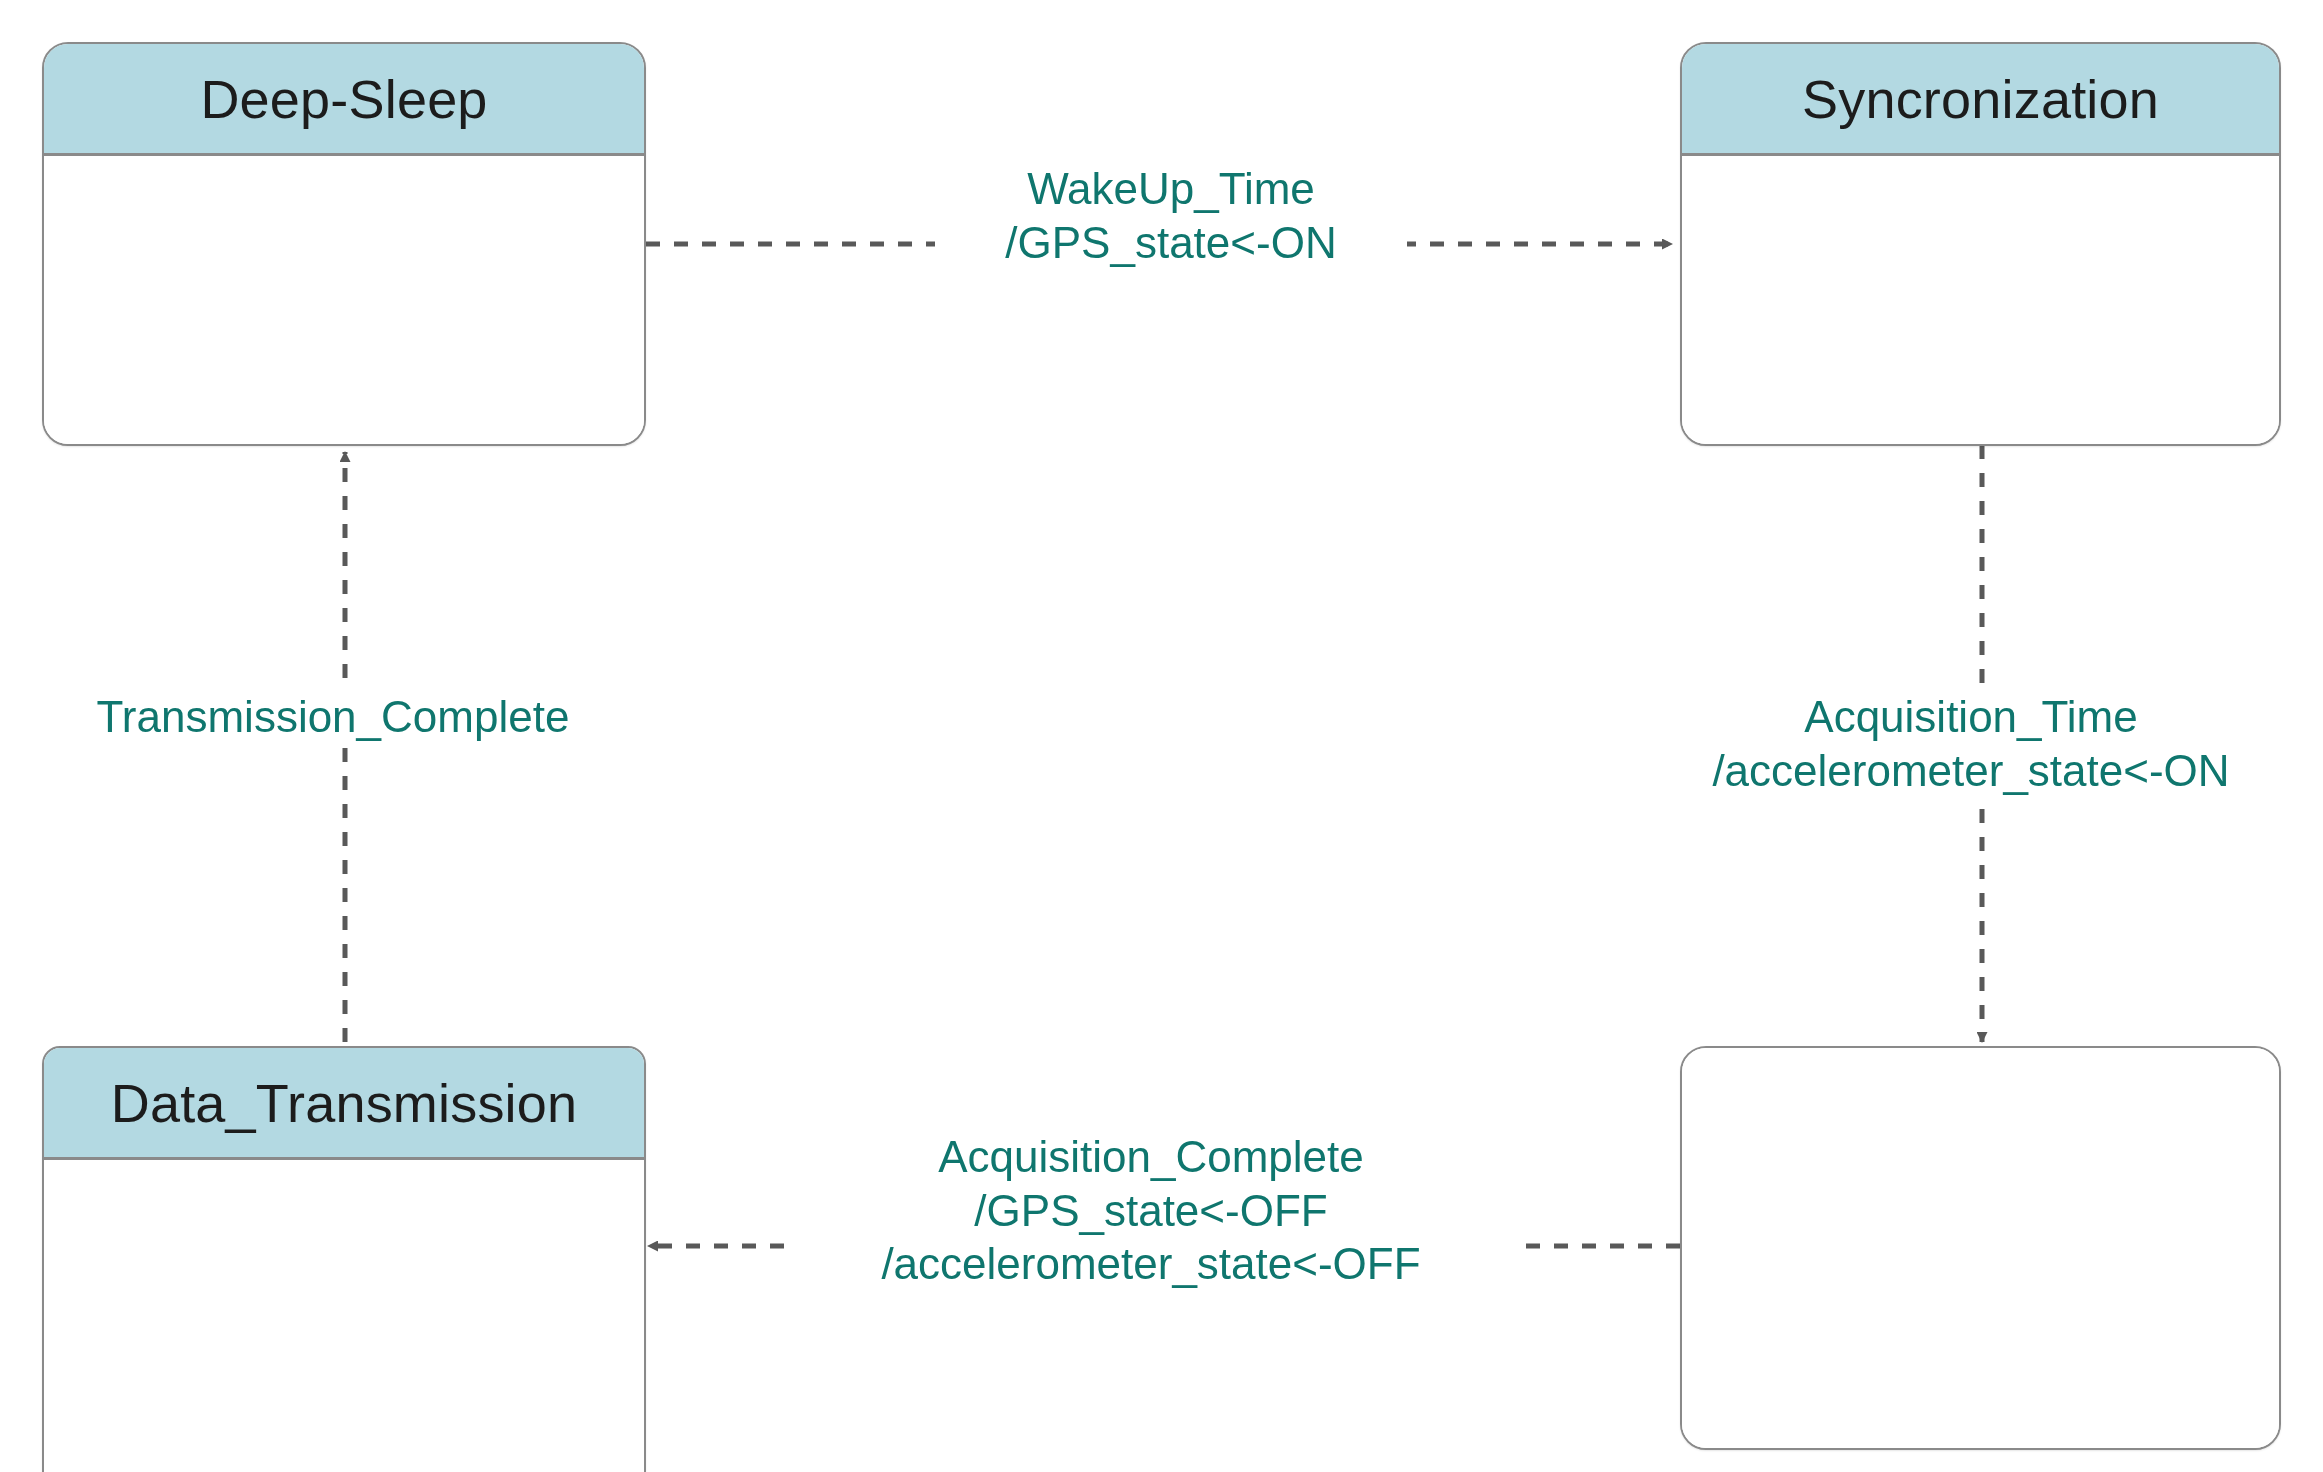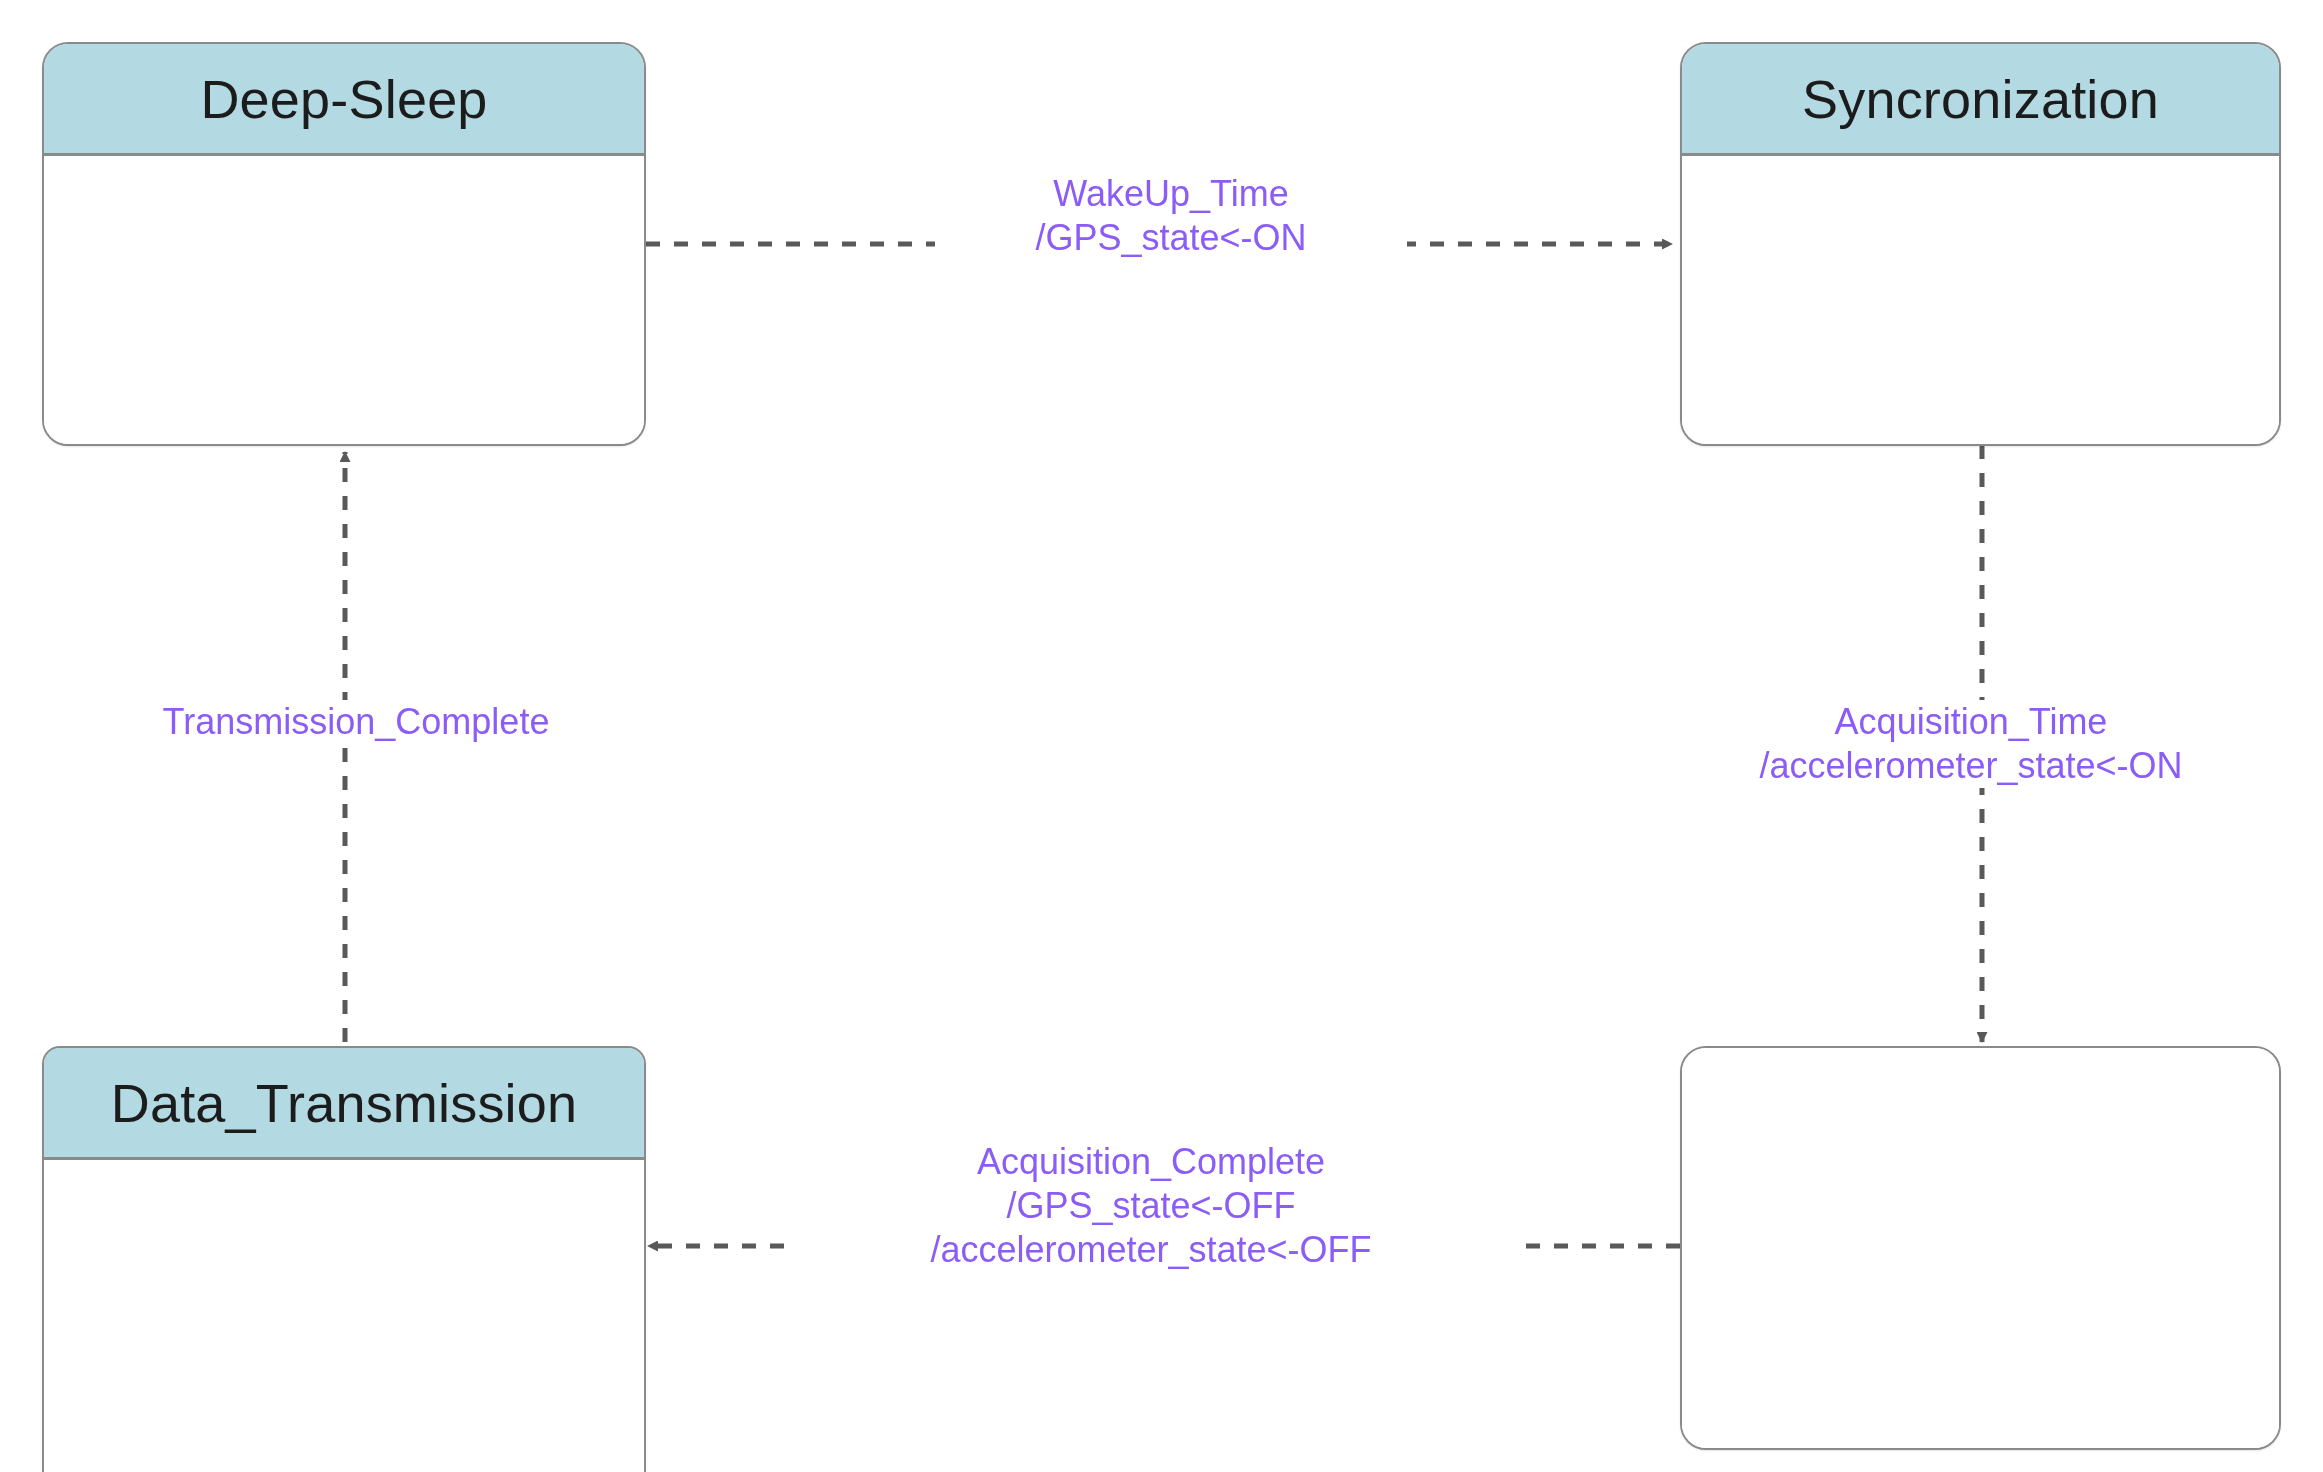--- a/index.html
+++ b/index.html
@@ -49,28 +49,27 @@
     color: #1c1c1c;
     letter-spacing: 0.2px;
     white-space: nowrap;
   }
   .state-body {
     background: #ffffff;
     height: 100%;
   }
   .edge-label {
     position: absolute;
-    color: #8b5cf6;
-    font-size: 36px;
+    color: #0f766e;
+    font-size: 44px;
     line-height: 1.22;
     text-align: center;
     white-space: nowrap;
     background: #ffffff;
     padding: 0 6px;
-    margin-top: 10px;
   }
   .edge-label span { display: block; }
 </style>
 </head>
 <body>
 
 <div id="canvas">
 
   <svg id="wires" viewBox="0 0 2323 1472" xmlns="http://www.w3.org/2000/svg">
     <defs>
@@ -131,17 +130,17 @@
     <span>Acquisition_Time</span>
     <span>/accelerometer_state&lt;-ON</span>
   </div>
 
   <div class="edge-label" style="left:790px; top:1130px; width:710px;">
     <span>Acquisition_Complete</span>
     <span>/GPS_state&lt;-OFF</span>
     <span>/accelerometer_state&lt;-OFF</span>
   </div>
 
-  <div class="edge-label" style="left:35px; top:690px; width:630px;">
+  <div class="edge-label" style="left:12px; top:690px; width:630px;">
     <span>Transmission_Complete</span>
   </div>
 
 </div>
 
 </body></html>

